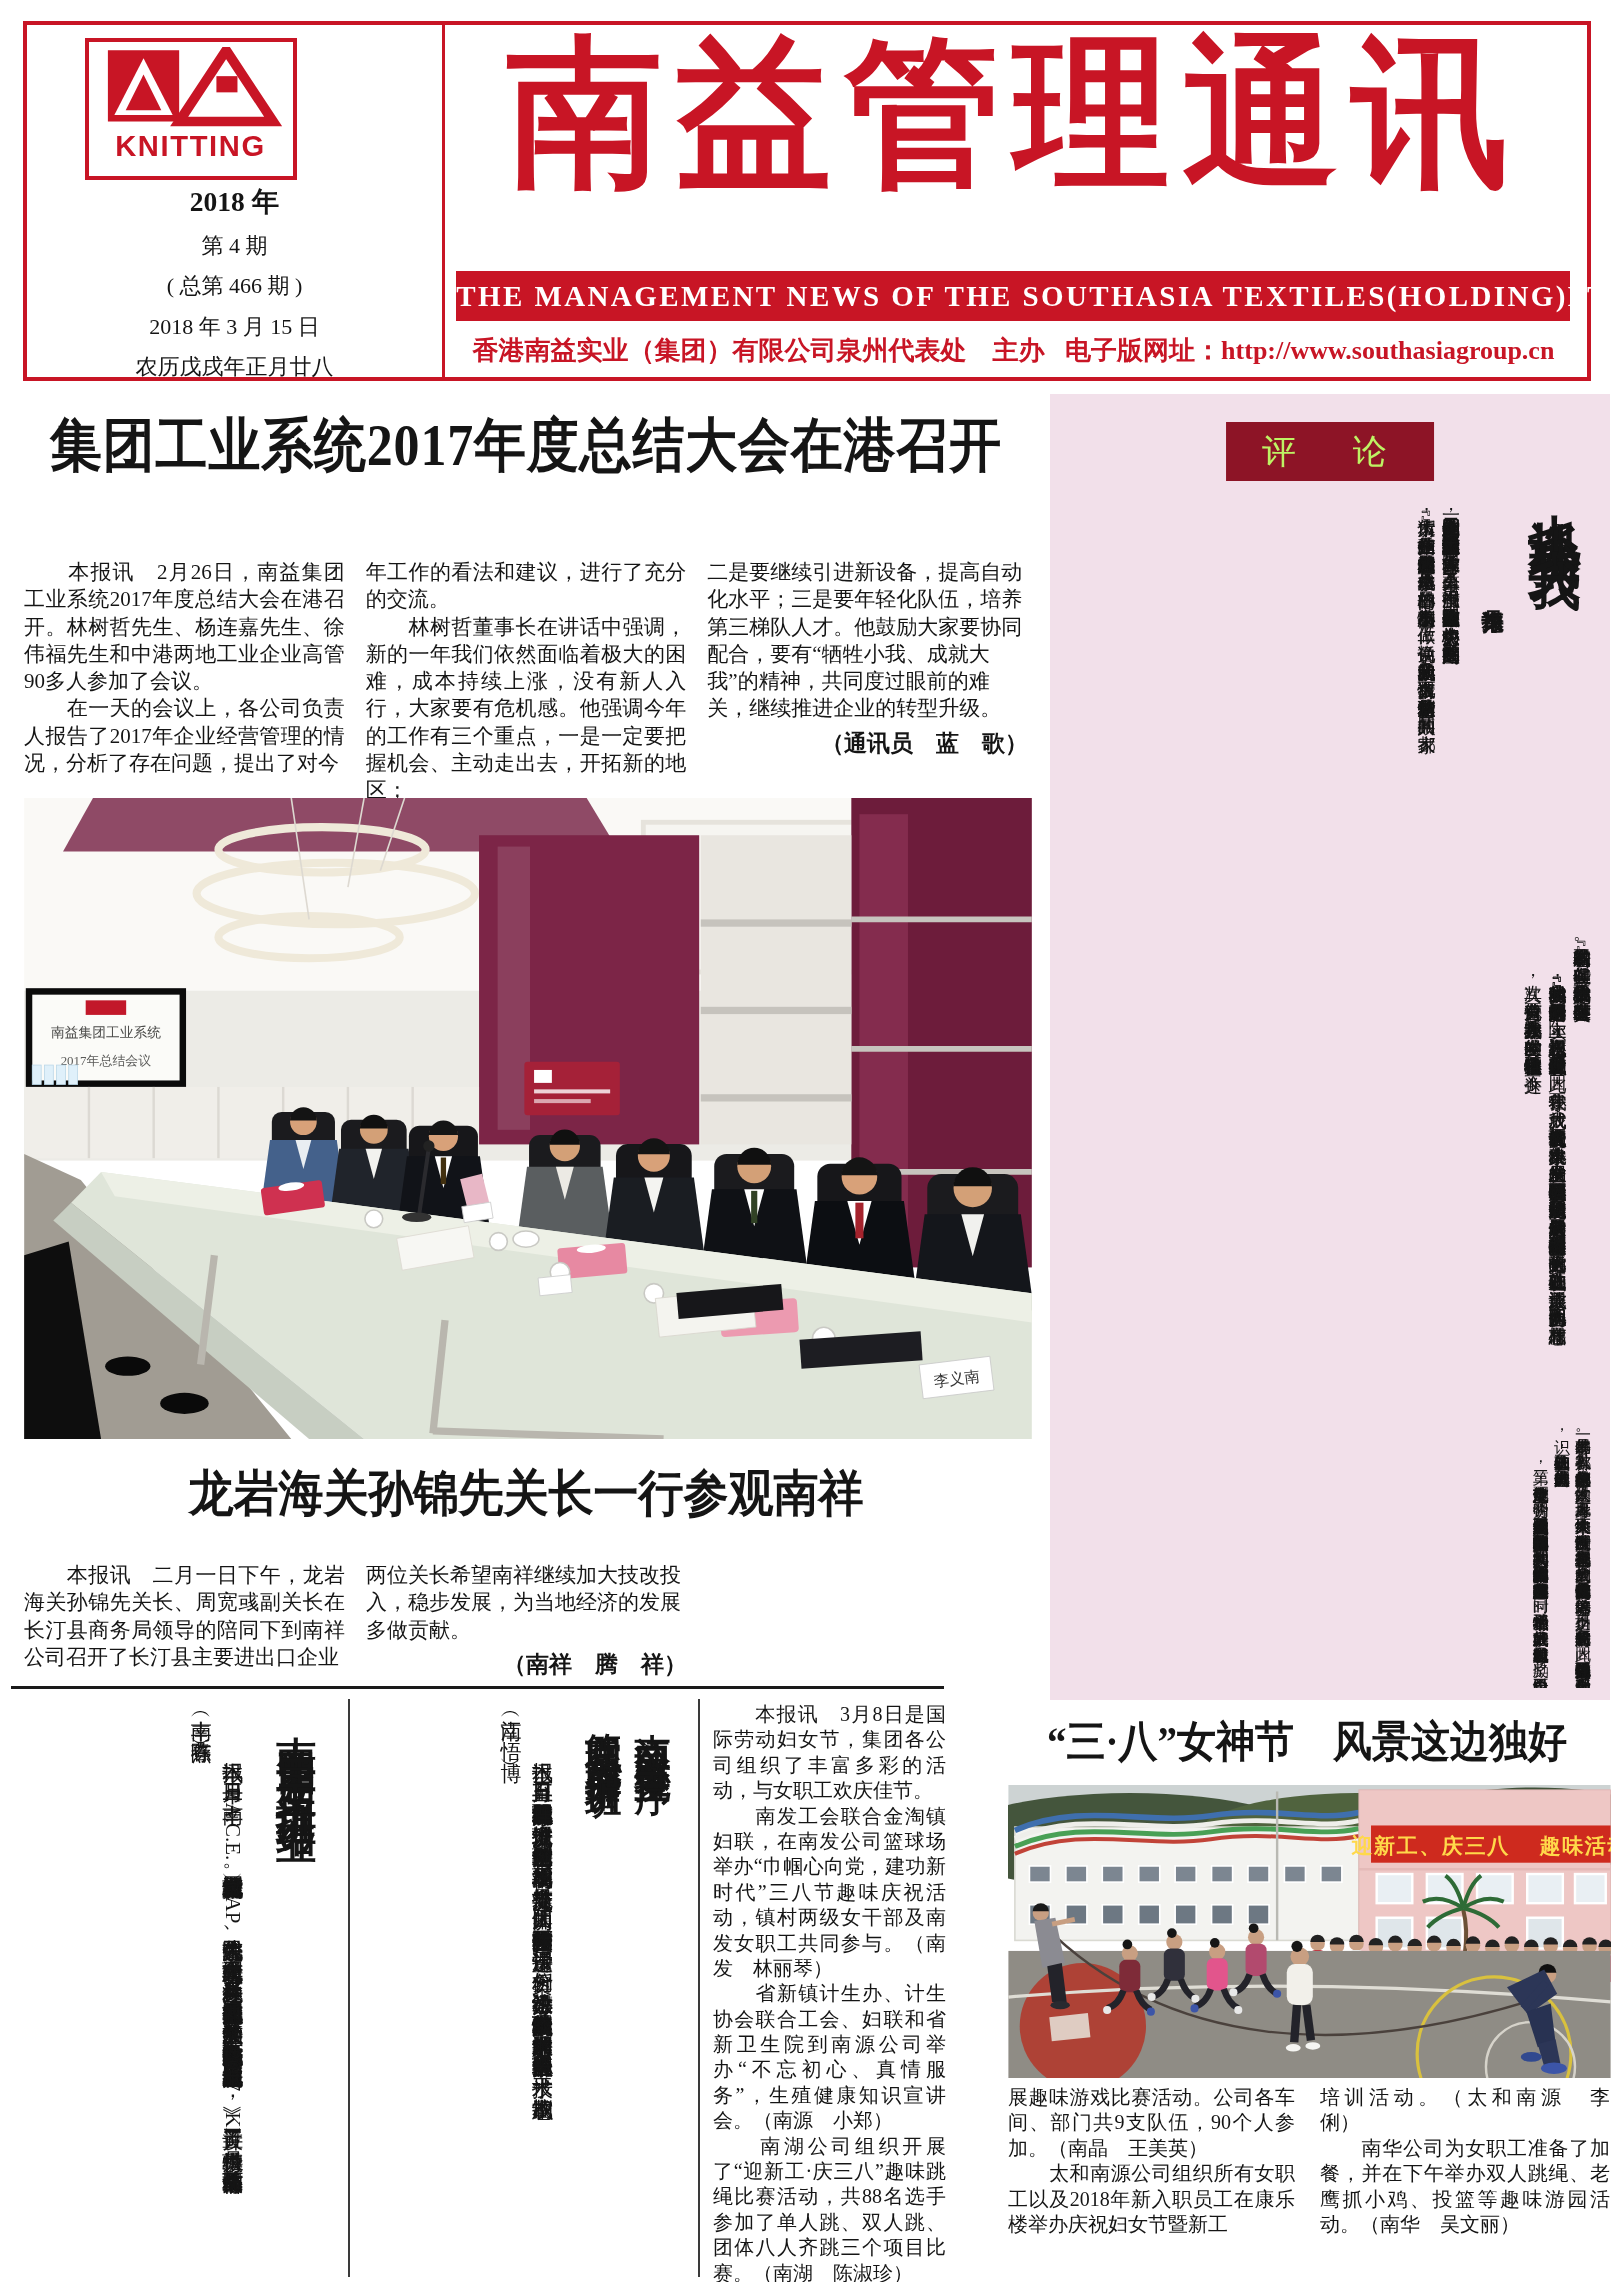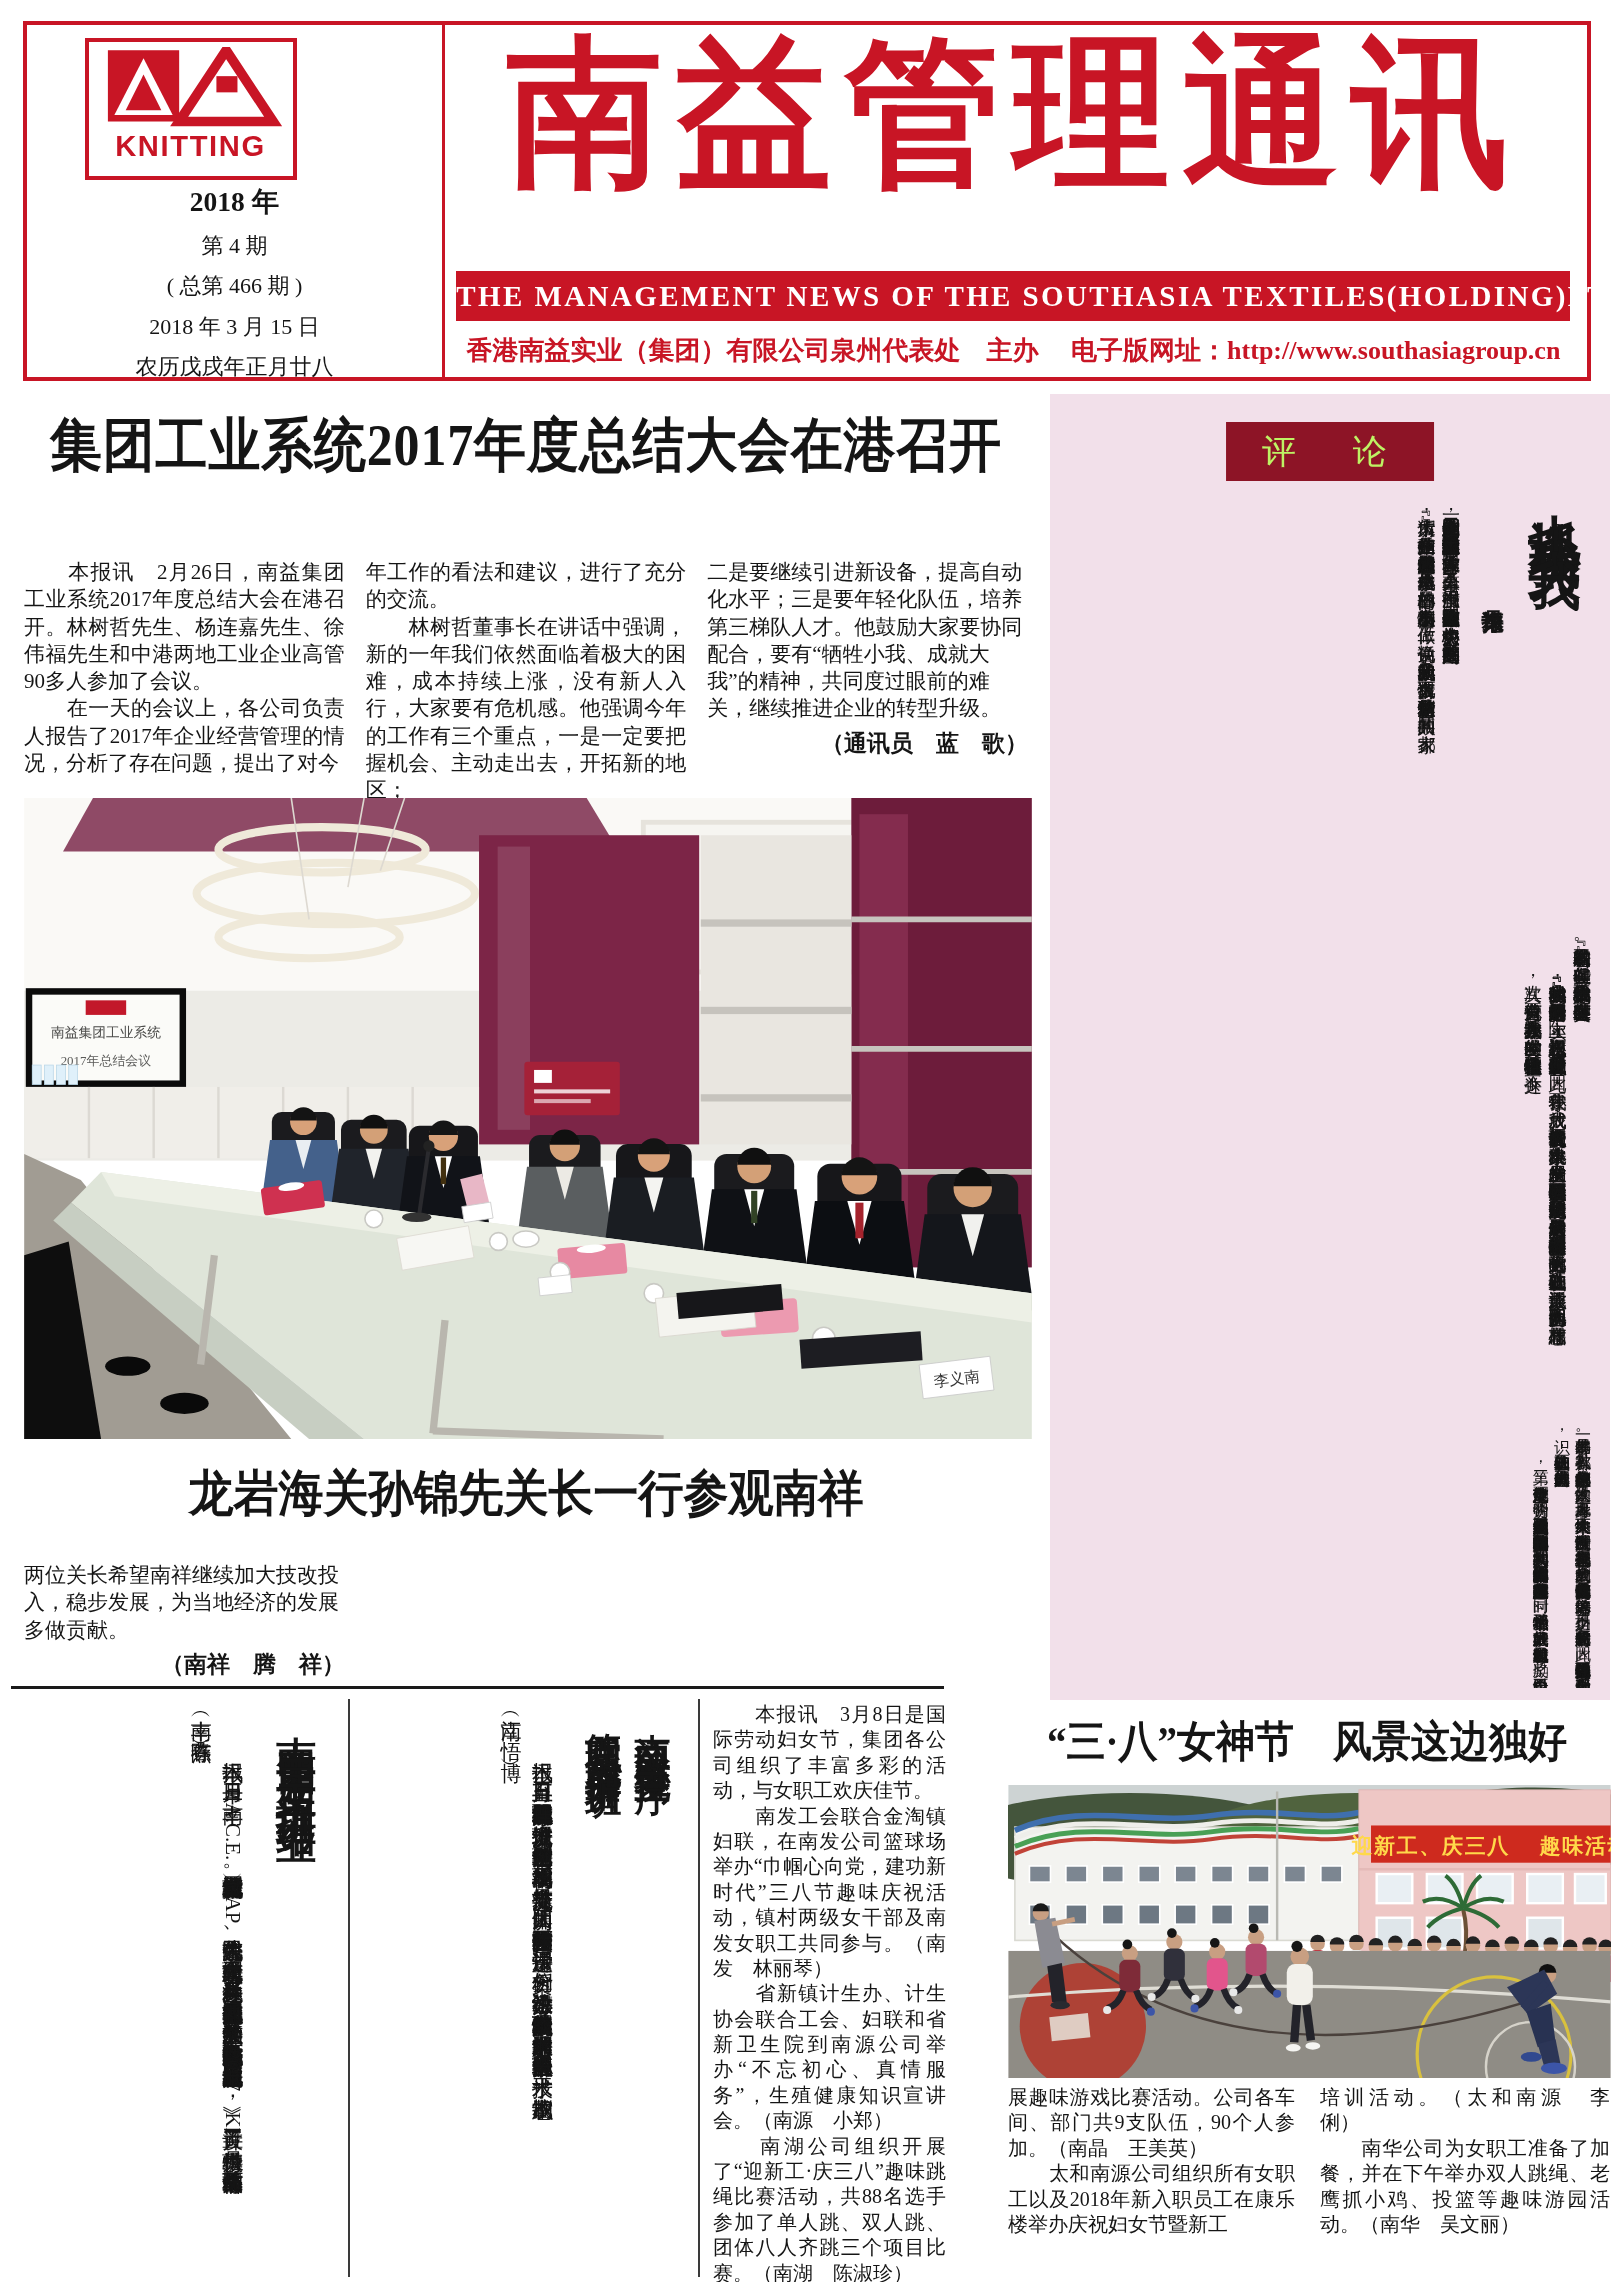--- a/index.html
+++ b/index.html
@@ -16,21 +16,21 @@
   #logo-box svg{display:block;margin:4.9px auto 0;}
   #issue{left:0;top:159px;width:415px;display:flex;flex-direction:column;align-items:center;gap:10.5px;}
   #issue .l1{font-size:27.5px;font-weight:bold;}
   #issue div{font-size:22px;}
   #mast-right{left:418px;top:0;width:1137px;height:100%;}
   #mast-title{left:0;top:-14.6px;width:100%;text-align:center;font-size:156px;font-weight:bold;
               color:var(--red);letter-spacing:13px;transform:scaleY(1.04);white-space:nowrap;}
   #mast-banner{left:11.3px;top:246px;width:1114px;height:50px;background:var(--red);color:#fff;
                font-size:29px;font-weight:bold;letter-spacing:2.4px;line-height:50px;text-align:center;white-space:nowrap;}
   #mast-pub{left:0;top:308px;width:1137px;text-align:center;color:var(--red);font-weight:bold;font-size:26px;white-space:nowrap;}
-  #mast-pub span{margin:0 13px;}
+  #mast-pub span{margin:0 7px;}
   
   #a1-head{left:24px;top:411px;width:1004px;text-align:center;font-size:52px;font-weight:900;
            letter-spacing:0.8px;transform:scaleY(1.12);white-space:nowrap;}
   #a1-cols{left:24px;top:559px;width:1004px;display:flex;gap:21px;}
   #a1-cols .col{width:321px;height:267px;font-size:21px;line-height:1.3;overflow:hidden;}
   .byline{display:block;text-align:right;font-size:23px;margin-top:6.5px;font-weight:bold;}
   
   #photo1{left:24px;top:798px;width:1008px;height:641px;}
   #photo2{left:1008px;top:1785px;width:603px;height:293px;}
   
@@ -310,20 +310,21 @@
         <g transform="translate(1152,716) rotate(-7)">
           <rect x="-44" y="-21" width="88" height="42" fill="#ffffff" stroke="#c9c9c9"></rect>
           <text x="0" y="8" text-anchor="middle" font-size="19" fill="#333">李义南</text>
         </g>
       </g>
     </svg>
   </div>
 
   <h2 id="a2-head" class="abs" style="margin:0">龙岩海关孙锦先关长一行参观南祥</h2>
   <div id="a2-cols" class="abs">
+    <div class="col txt">　　本报讯　二月一日下午，龙岩海关孙锦先关长、周宽彧副关长在长汀县商务局领导的陪同下到南祥公司召开了长汀县主要进出口企业</div>
     <div class="col c3">
       <span class="txt">两位关长希望南祥继续加大技改投入，稳步发展，为当地经济的发展多做贡献。</span>
       <span class="byline">（南祥　腾　祥）</span>
     </div>
   </div>
 
   <div class="abs hrule" style="left:11.3px;top:1686px;width:933px;"></div>
   <div class="abs vrule" style="left:348px;top:1699px;height:578px;"></div>
   <div class="abs vrule" style="left:698px;top:1699px;height:578px;"></div>
 

